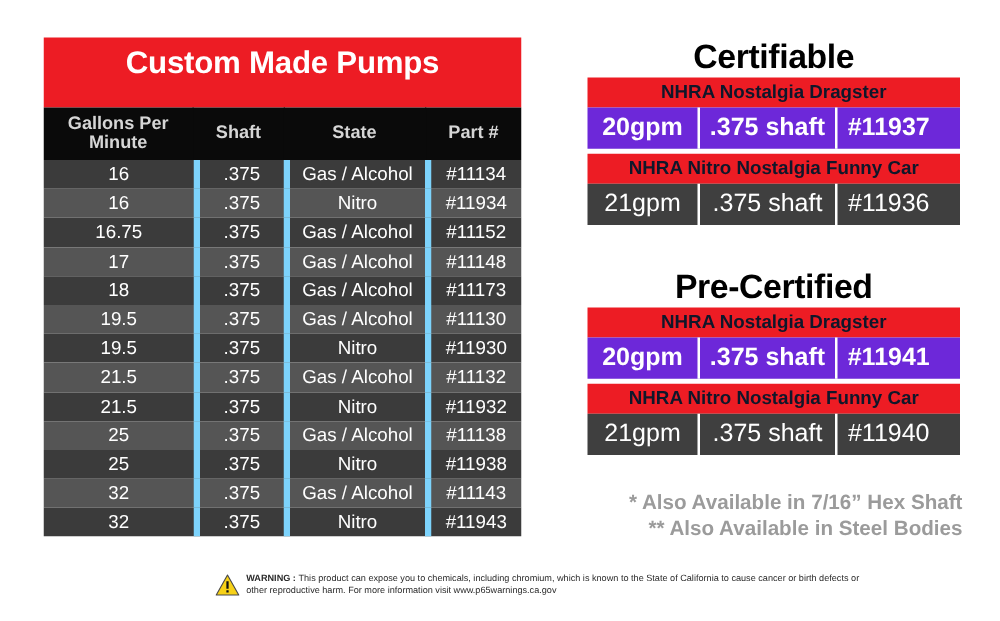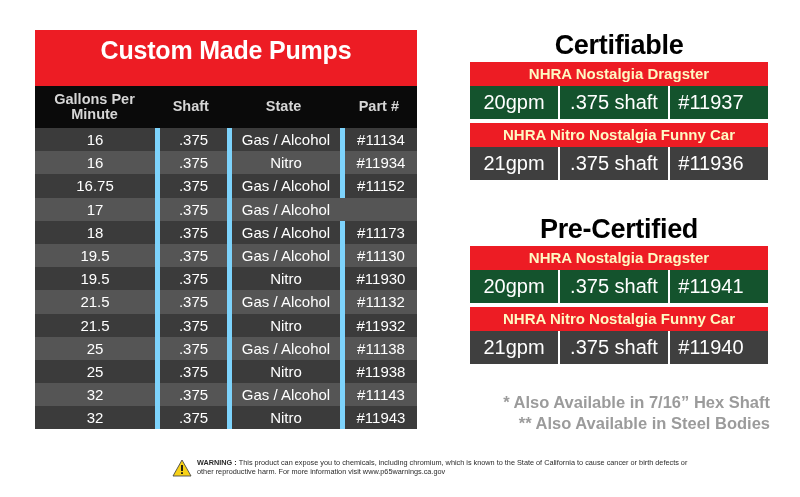--- a/index.html
+++ b/index.html
@@ -83,32 +83,32 @@
   .sec-title {
     font-size: 27px;
     font-weight: bold;
     color: #000000;
     text-align: center;
     line-height: 34px;
     letter-spacing: -0.3px;
   }
   .cert-head {
     background: #ED1C24;
-    color: #fef9c3;
+    color: #0f172a;
     font-size: 15px;
     font-weight: bold;
     text-align: center;
     line-height: 24px;
     height: 24px;
   }
   .cert-row {
     display: flex;
     height: 33px;
   }
-  .cert-row.black { background: #14532d; }
+  .cert-row.black { background: #6d28d9; font-weight: bold; }
   .cert-row.gray  { background: #3F3F3F; }
   .cert-row .cell {
     color: #ffffff;
     font-size: 20px;
     display: flex;
     align-items: center;
     justify-content: center;
     box-sizing: border-box;
   }
   .cert-row .cell + .cell { border-left: 2px solid #ffffff; }
@@ -183,20 +183,21 @@
       <div class="main-row dark">
         <div class="cell col-gpm">16.75</div>
         <div class="cell col-shaft">.375</div>
         <div class="cell col-fuel">Gas / Alcohol</div>
         <div class="cell col-part">#11152</div>
       </div>
       <div class="main-row light">
         <div class="cell col-gpm">17</div>
         <div class="cell col-shaft">.375</div>
         <div class="cell col-fuel">Gas / Alcohol</div>
+        <div class="cell col-part">#11148</div>
       </div>
       <div class="main-row dark">
         <div class="cell col-gpm">18</div>
         <div class="cell col-shaft">.375</div>
         <div class="cell col-fuel">Gas / Alcohol</div>
         <div class="cell col-part">#11173</div>
       </div>
       <div class="main-row light">
         <div class="cell col-gpm">19.5</div>
         <div class="cell col-shaft">.375</div>

